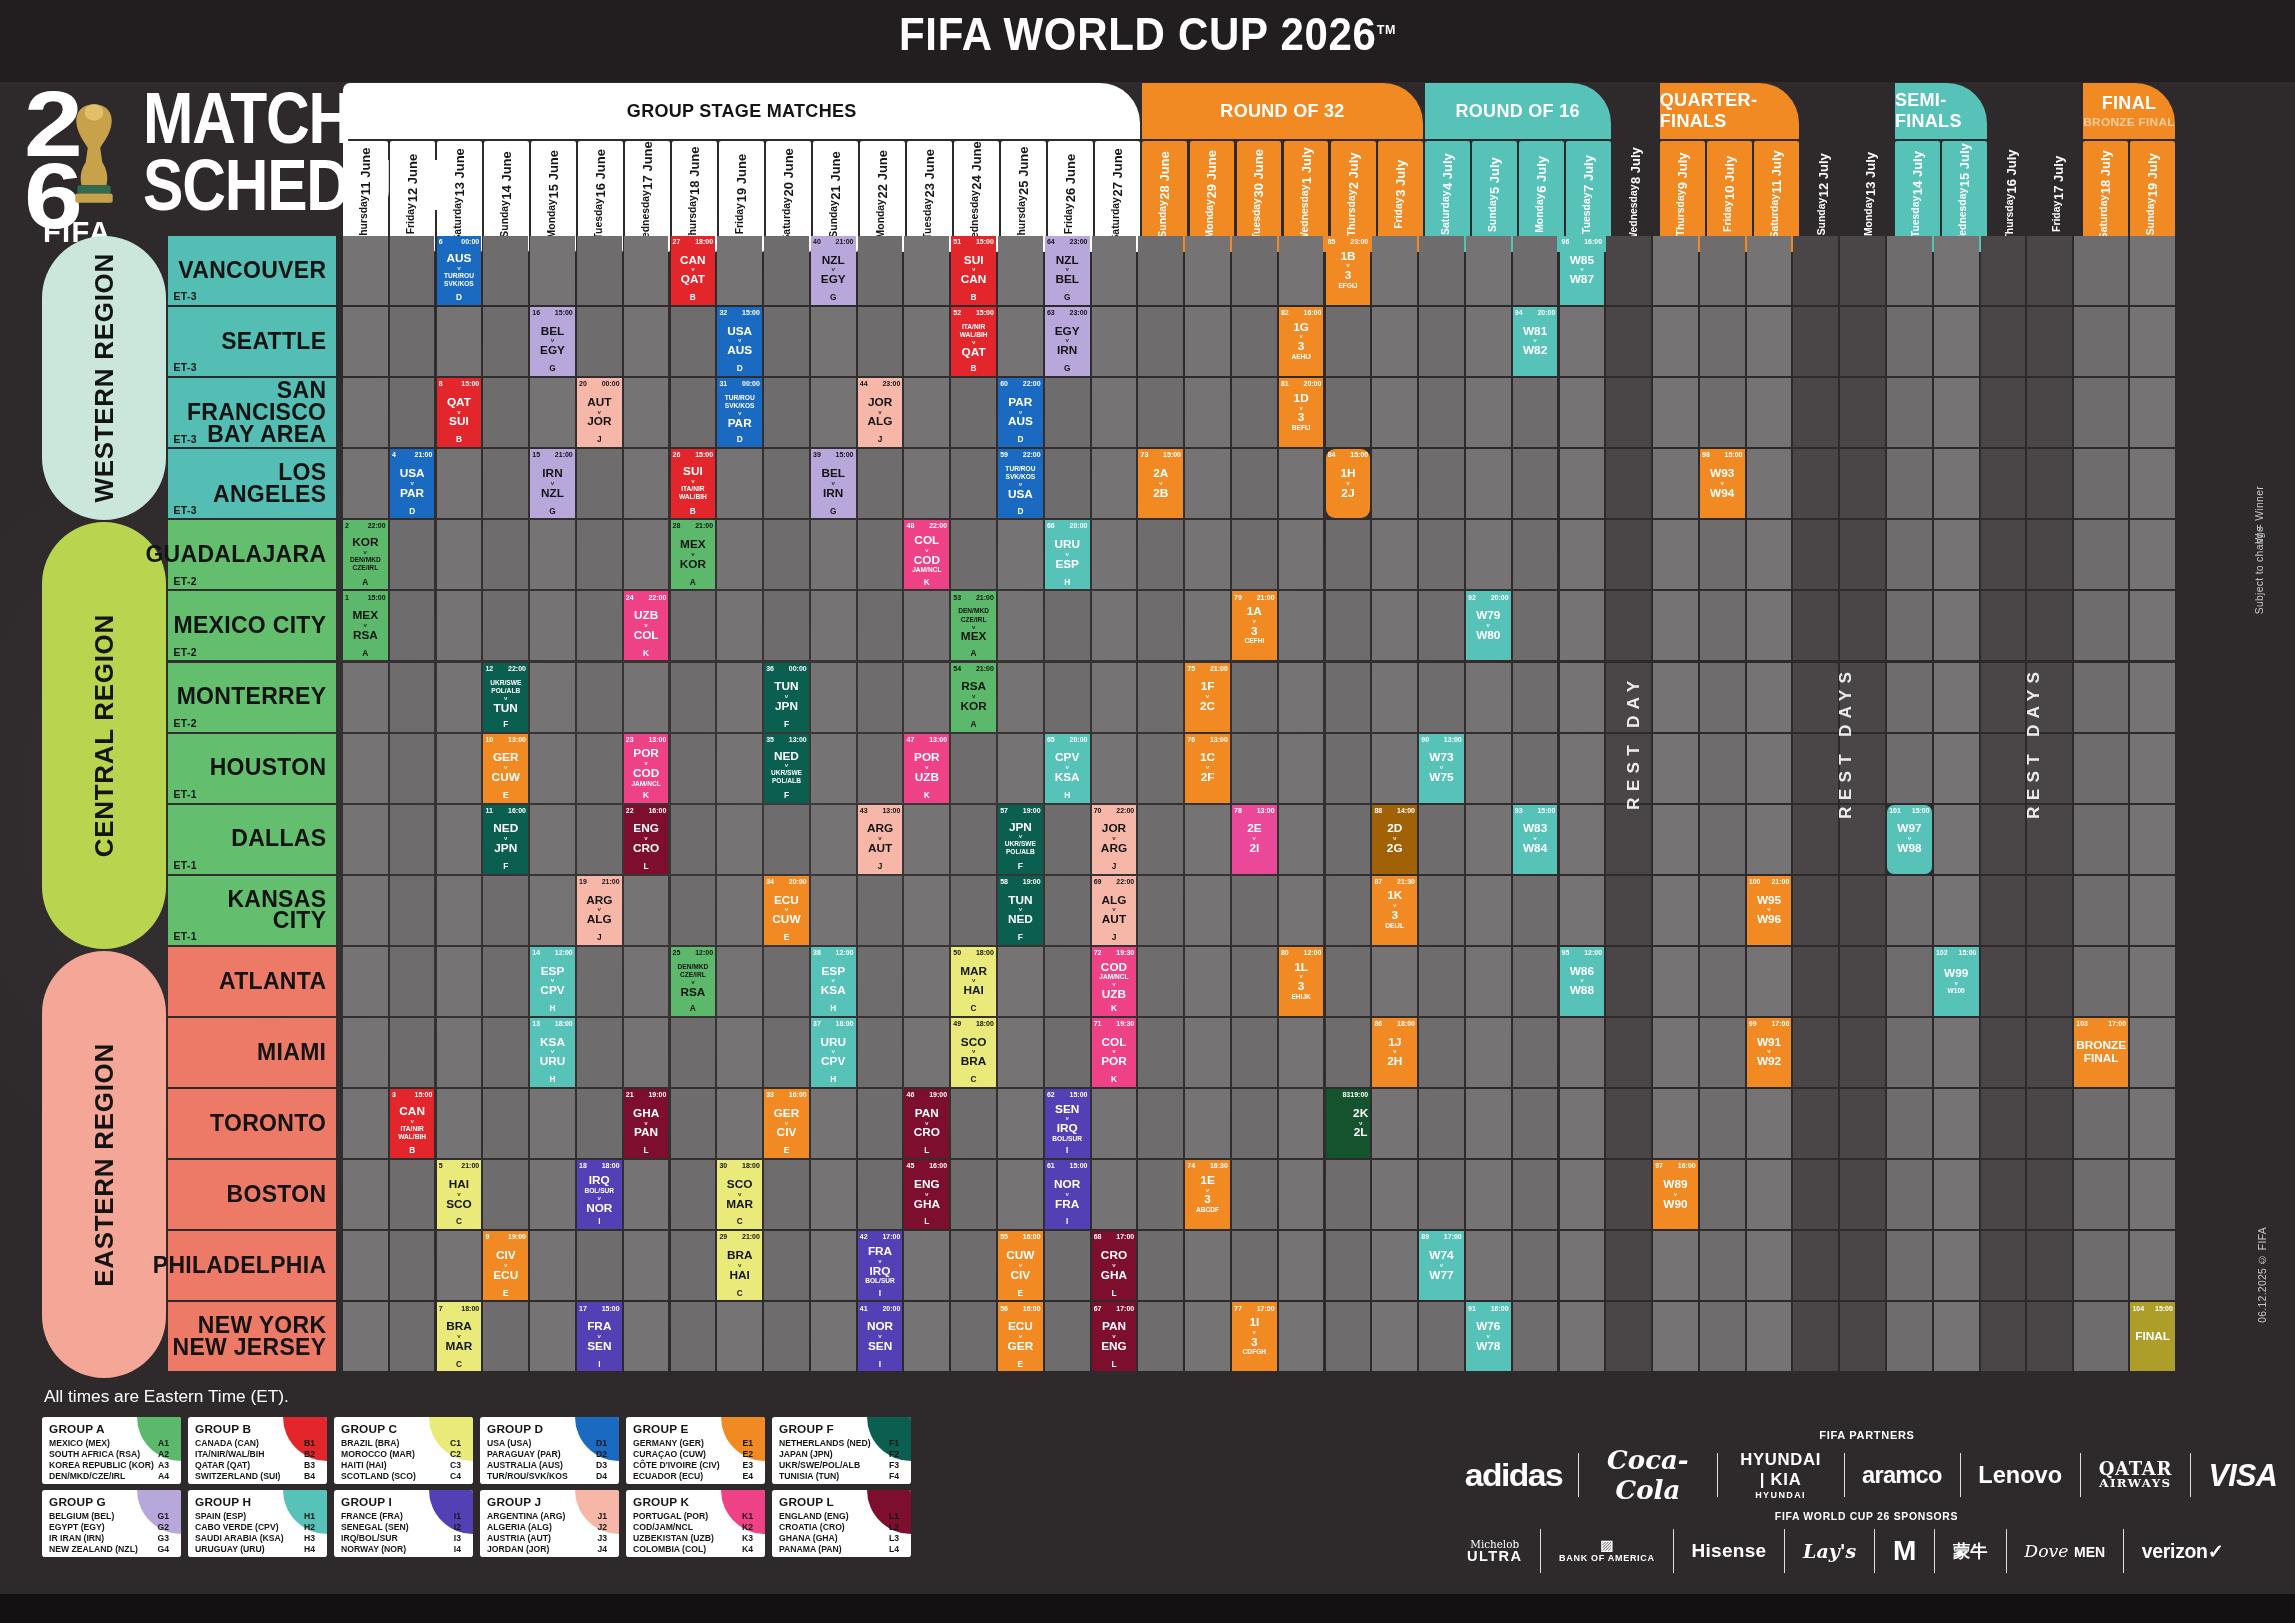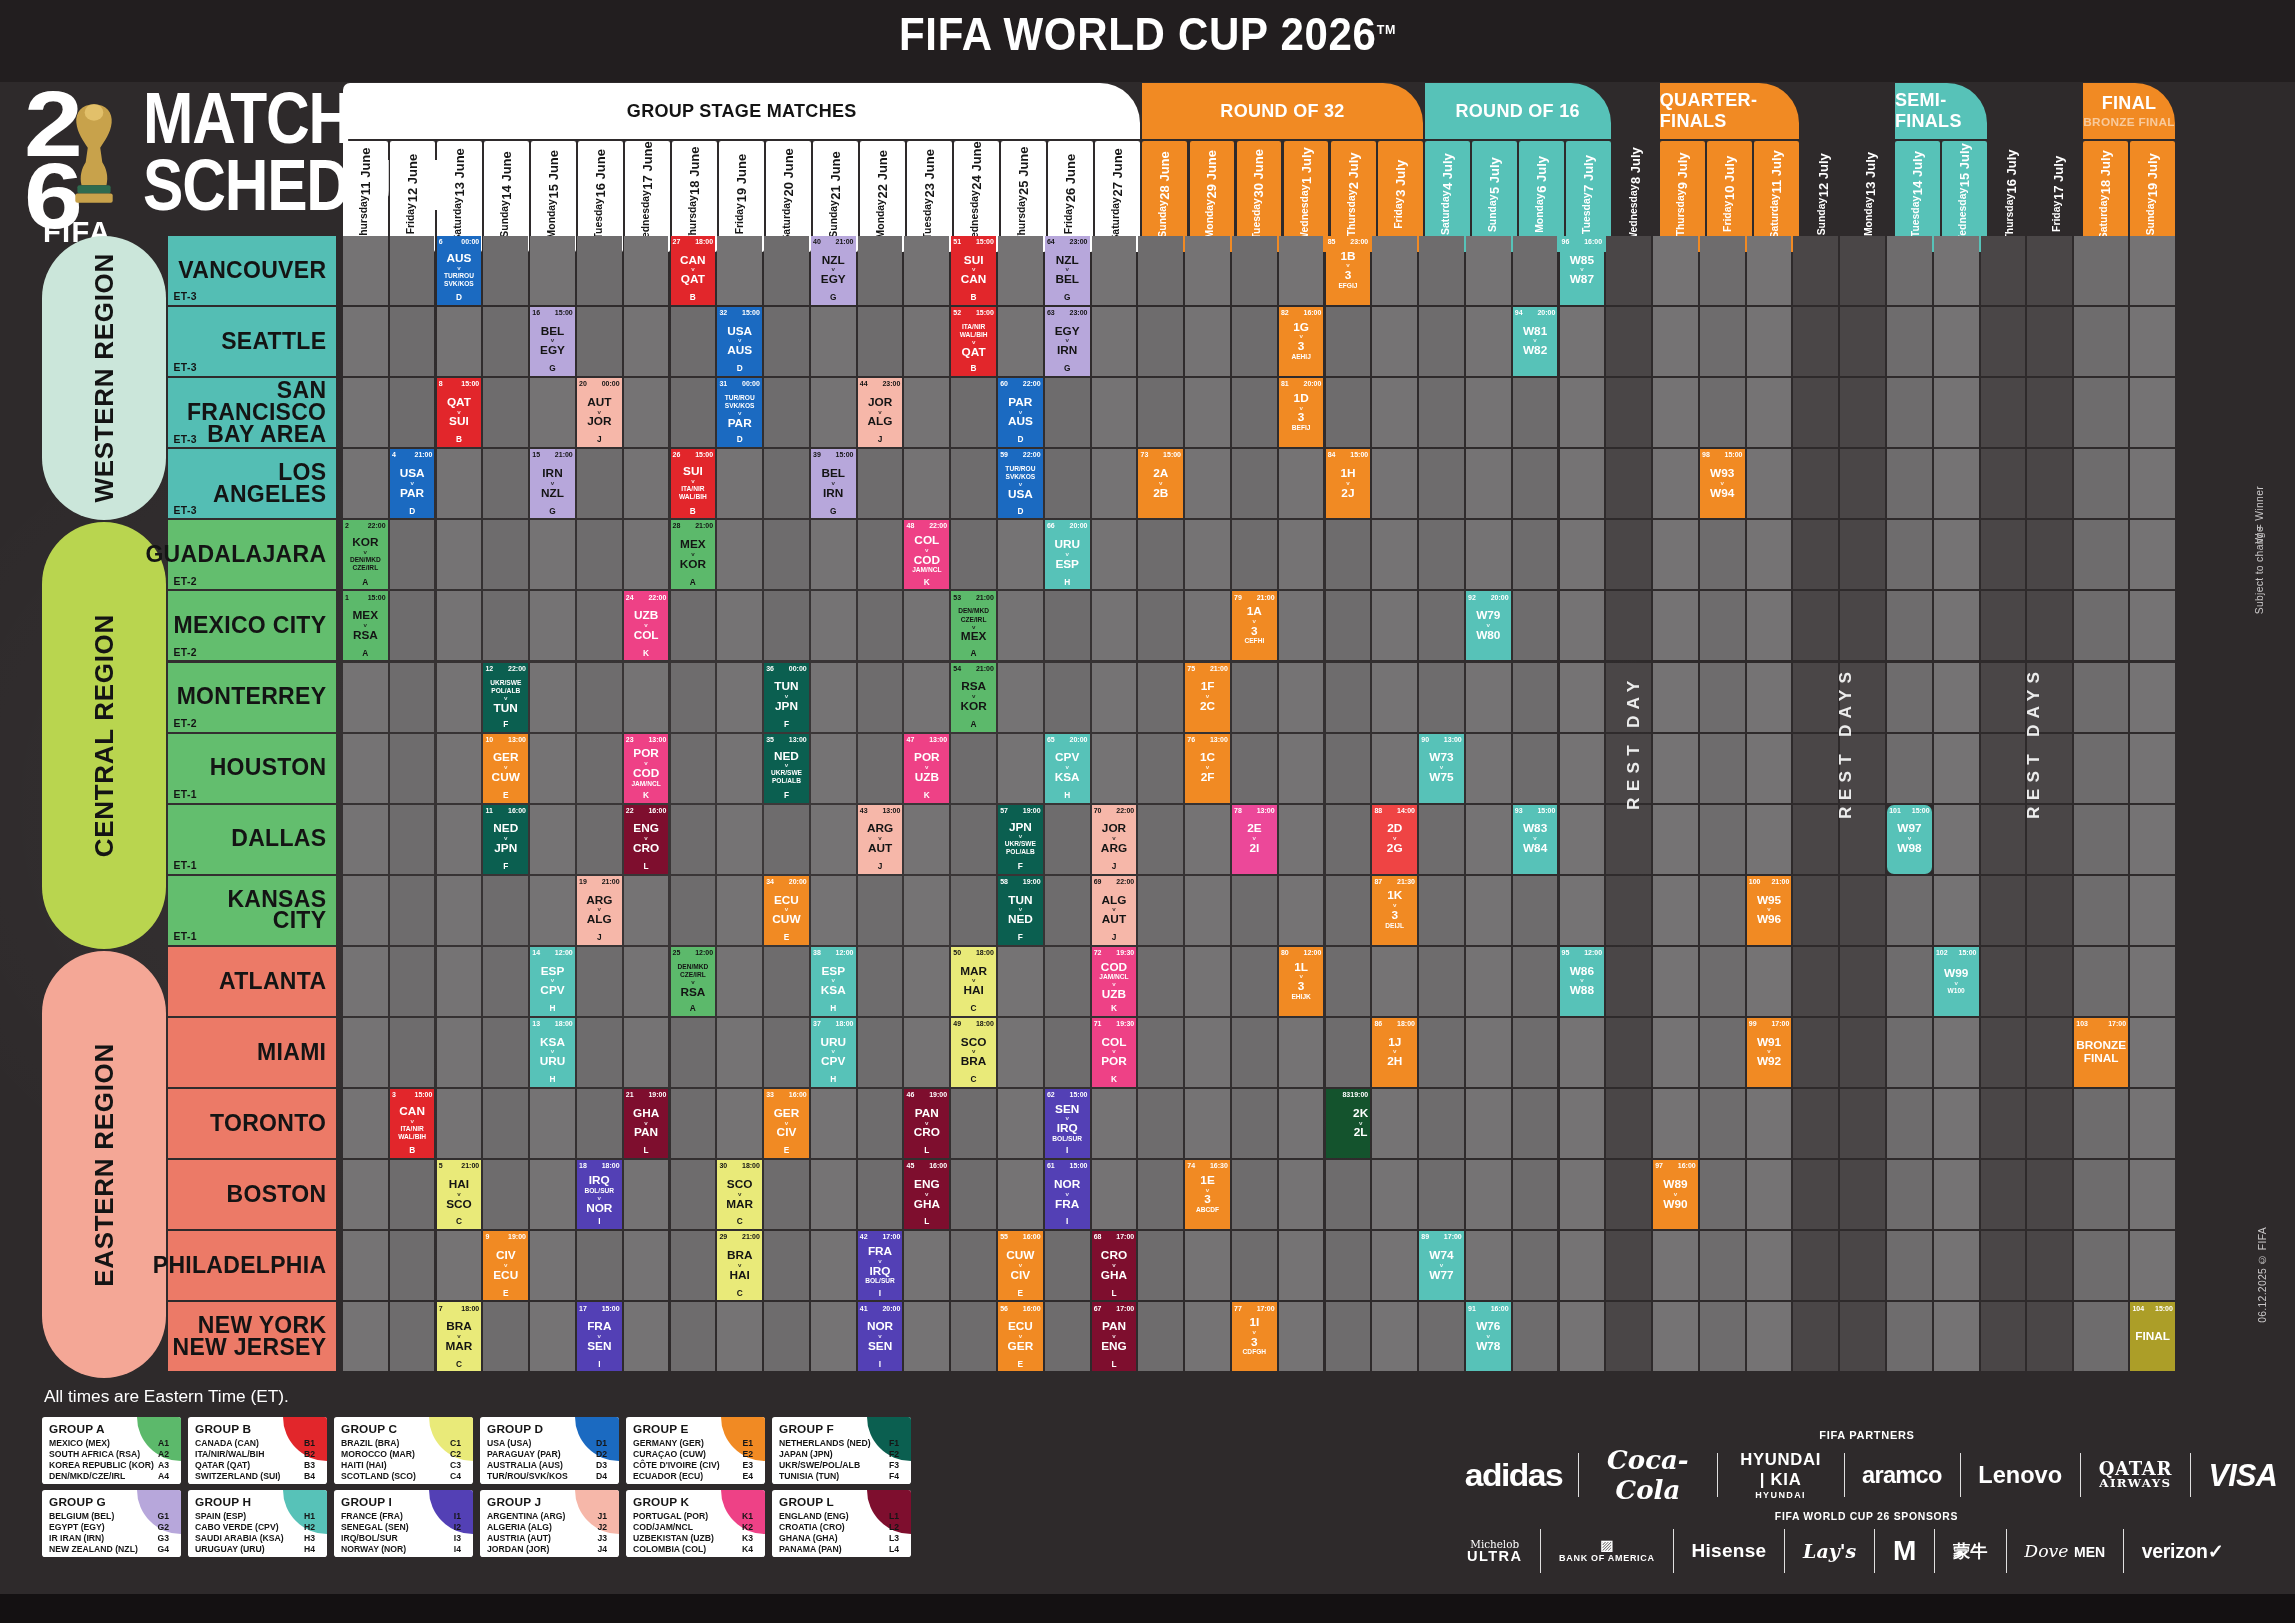--- a/index.html
+++ b/index.html
@@ -846,21 +846,21 @@
         <div class="mbody">
           <div class="tbig">2A</div>
           <div class="vs">v</div>
           <div class="tbig">2B</div>
         </div>
         <div class="mg"></div>
       </div>
       <div class="cell"></div>
       <div class="cell odd"></div>
       <div class="cell"></div>
-      <div class="cell mcell" style="background: rgb(241, 138, 35);">
+      <div class="cell mcell" style="background: rgb(241, 138, 35); border-radius: 9px;">
         <div class="mh">
           <span>84</span>
           <span>15:00</span>
         </div>
         <div class="mbody">
           <div class="tbig">1H</div>
           <div class="vs">v</div>
           <div class="tbig">2J</div>
         </div>
         <div class="mg"></div>
@@ -1358,21 +1358,21 @@
         </div>
         <div class="mbody">
           <div class="tbig">2E</div>
           <div class="vs">v</div>
           <div class="tbig">2I</div>
         </div>
         <div class="mg"></div>
       </div>
       <div class="cell"></div>
       <div class="cell odd"></div>
-      <div class="cell mcell" style="background: #ef4444;">
+      <div class="cell mcell" style="background: #a16207;">
         <div class="mh">
           <span>88</span>
           <span>14:00</span>
         </div>
         <div class="mbody">
           <div class="tbig">2D</div>
           <div class="vs">v</div>
           <div class="tbig">2G</div>
         </div>
         <div class="mg"></div>

